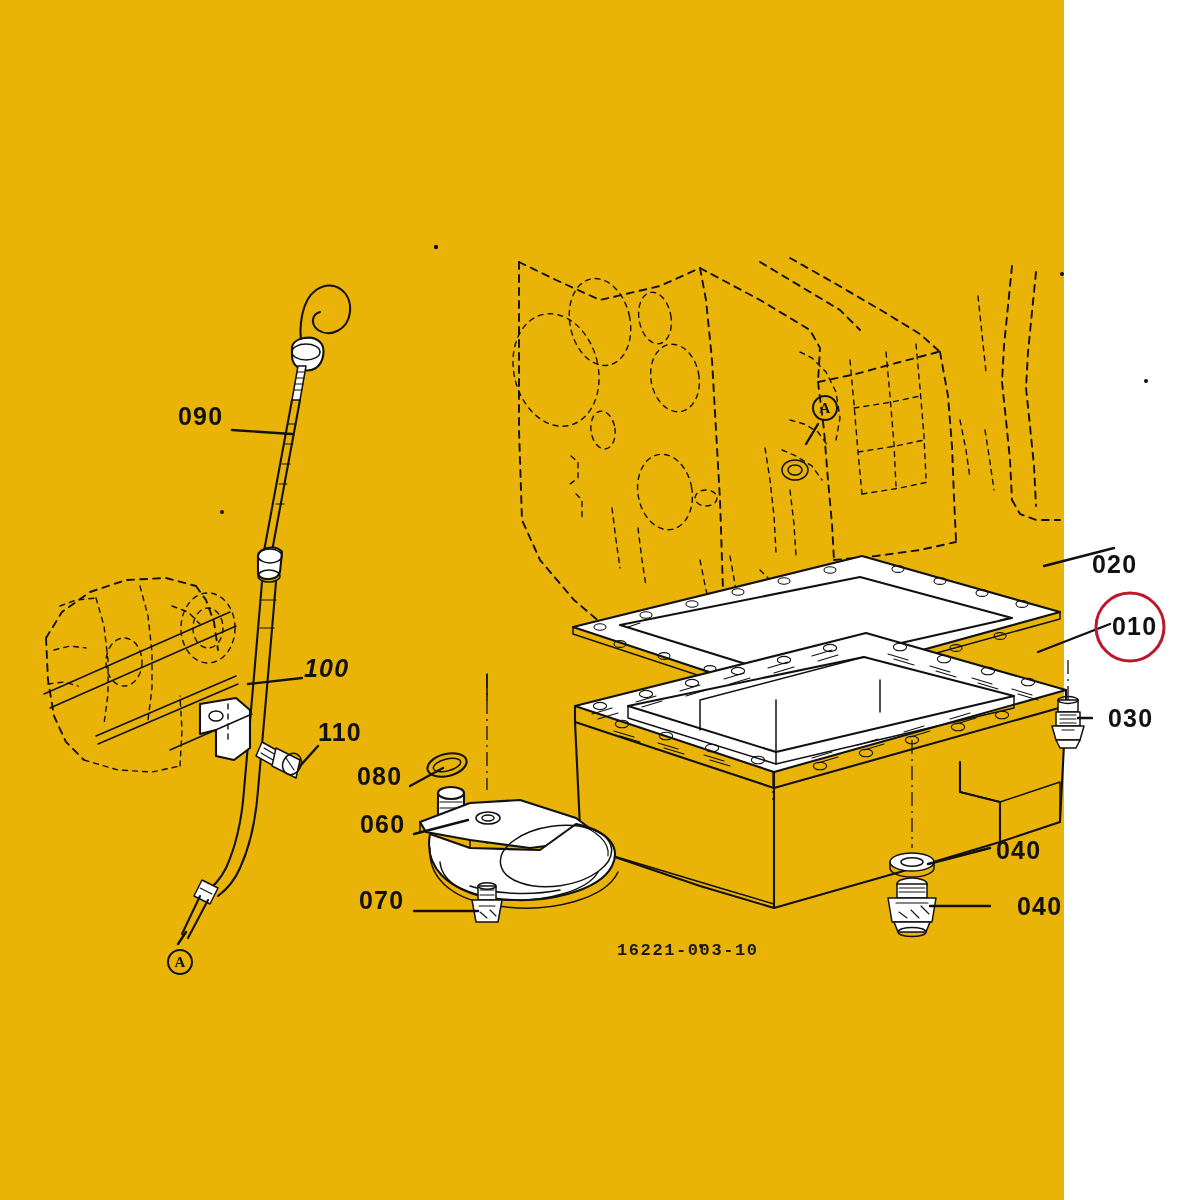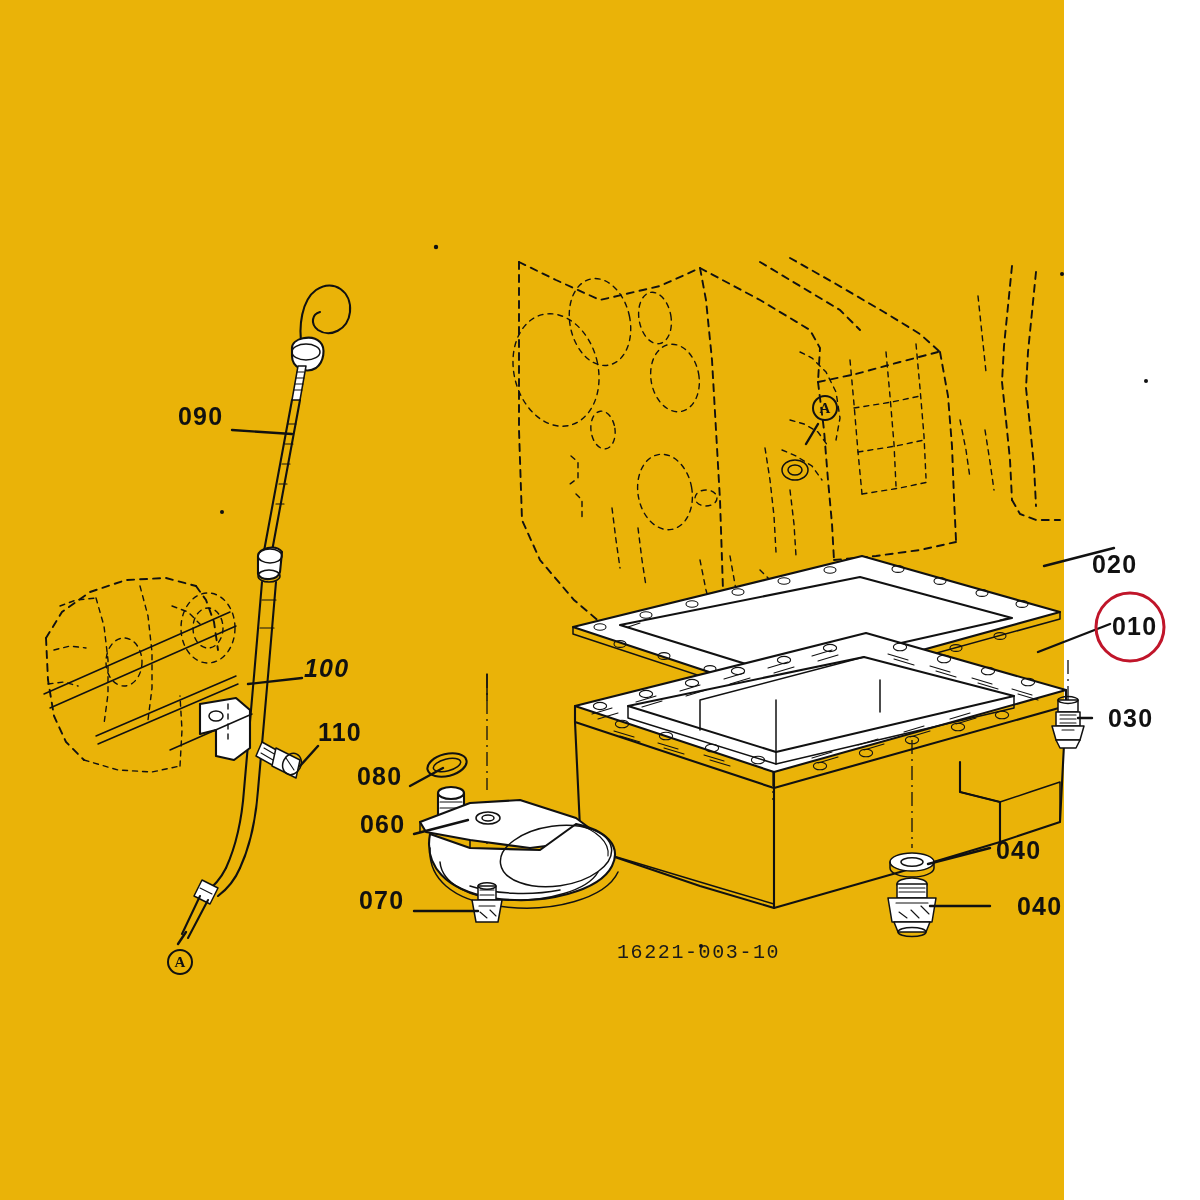--- a/index.html
+++ b/index.html
@@ -14,22 +14,22 @@
     font-weight:700;
     font-size:25px;
     letter-spacing:1.2px;
     color:#111;
     white-space:nowrap;
     line-height:1;
   }
   .drawnum{
     position:absolute;
     font-family:"Liberation Mono","DejaVu Sans Mono",monospace;
-    font-size:20px;
-    font-weight:400;
+    font-size:17px;
+    font-weight:700;
     letter-spacing:1.6px;
     color:#1a1a1a;
     white-space:nowrap;
   }
   .refmark{
     position:absolute;
     width:26px;height:26px;
     border:2.4px solid #111;
     border-radius:50%;
     color:#111;

